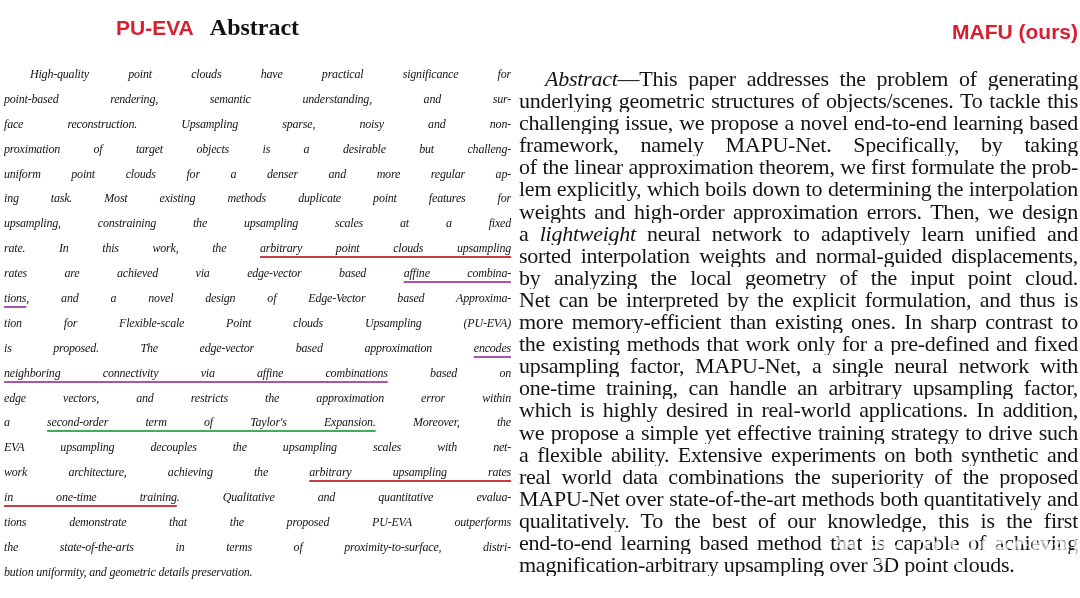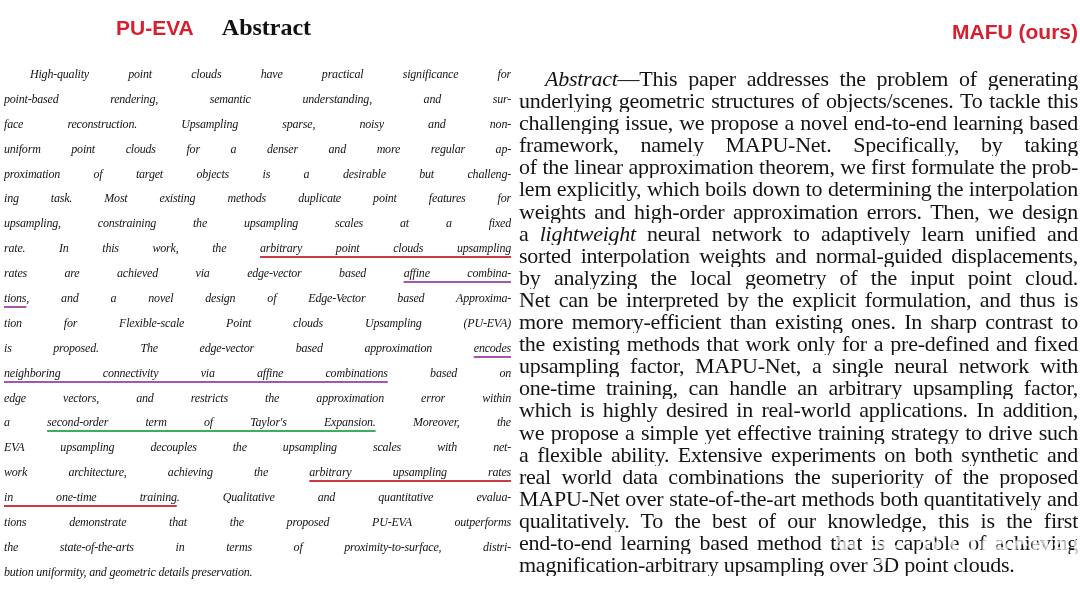--- a/index.html
+++ b/index.html
@@ -2,21 +2,21 @@
 <html style="--accent-red: #d6202f; --u-red: #cc3a46; --u-purple: #a855b0; --u-green: #3fae5c; --text: #141414;"><head>
 <meta charset="utf-8">
 <style>
   html,body{margin:0;padding:0;background:#ffffff;}
   .page{position:relative;width:1080px;height:598px;background:#fff;overflow:hidden;
         font-family:"Liberation Serif","DejaVu Serif",serif;color:var(--text,#141414);}
   .col{position:absolute;top:0;}
   .col-left{left:4px;width:507px;--lh:24.9px;}
   .col-right{left:519px;width:559px;--lh:22.1px;}
 
-  .hdr-left{position:absolute;top:14px;left:112px;display:flex;align-items:baseline;gap:28px;white-space:nowrap;}
+  .hdr-left{position:absolute;top:14px;left:112px;display:flex;align-items:baseline;gap:16px;white-space:nowrap;}
   .hdr-right{position:absolute;top:20px;left:0;width:100%;text-align:right;}
   .red-label{font-family:"Liberation Sans",sans-serif;font-weight:700;font-size:21px;color:var(--accent-red,#d6202f);}
   .abs-title{font-weight:700;font-size:24px;color:#111;}
 
   .body-text{position:absolute;left:0;width:100%;}
   .col-left .body-text{top:62px;font-style:italic;font-size:12px;letter-spacing:-0.2px;}
   .col-right .body-text{top:68px;font-weight:400;font-size:22px;letter-spacing:-0.25px;}
 
   .tline{height:var(--lh);line-height:var(--lh);overflow:hidden;
          text-align:justify;text-align-last:justify;white-space:normal;}
@@ -41,22 +41,22 @@
 
   <div class="col col-left">
     <div class="hdr-left">
       <span class="red-label">PU-EVA</span>
       <span class="abs-title">Abstract</span>
     </div>
     <div class="body-text" id="left-body">
         <div class="tline ind"><span>High-quality point clouds have practical significance for</span></div>
         <div class="tline"><span>point-based rendering, semantic understanding, and sur-</span></div>
         <div class="tline"><span>face reconstruction. Upsampling sparse, noisy and non-</span></div>
+        <div class="tline"><span>proximation of target objects is a desirable but challeng-</span></div>
         <div class="tline"><span>uniform point clouds for a denser and more regular ap-</span></div>
-        <div class="tline"><span>proximation of target objects is a desirable but challeng-</span></div>
         <div class="tline"><span>ing task. Most existing methods duplicate point features for</span></div>
         <div class="tline"><span>upsampling, constraining the upsampling scales at a fixed</span></div>
         <div class="tline"><span>rate. In this work, the </span><span class="u-red">arbitrary point clouds upsampling</span></div>
         <div class="tline"><span>rates are achieved via edge-vector based </span><span class="u-purple">affine combina-</span></div>
         <div class="tline"><span class="u-purple">tions</span><span>, and a novel design of Edge-Vector based Approxima-</span></div>
         <div class="tline"><span>tion for Flexible-scale Point clouds Upsampling (PU-EVA)</span></div>
         <div class="tline"><span>is proposed. The edge-vector based approximation </span><span class="u-purple">encodes</span></div>
         <div class="tline"><span class="u-purple">neighboring connectivity via affine combinations</span><span> based on</span></div>
         <div class="tline"><span>edge vectors, and restricts the approximation error within</span></div>
         <div class="tline"><span>a </span><span class="u-green">second-order term of Taylor's Expansion.</span><span> Moreover, the</span></div>

